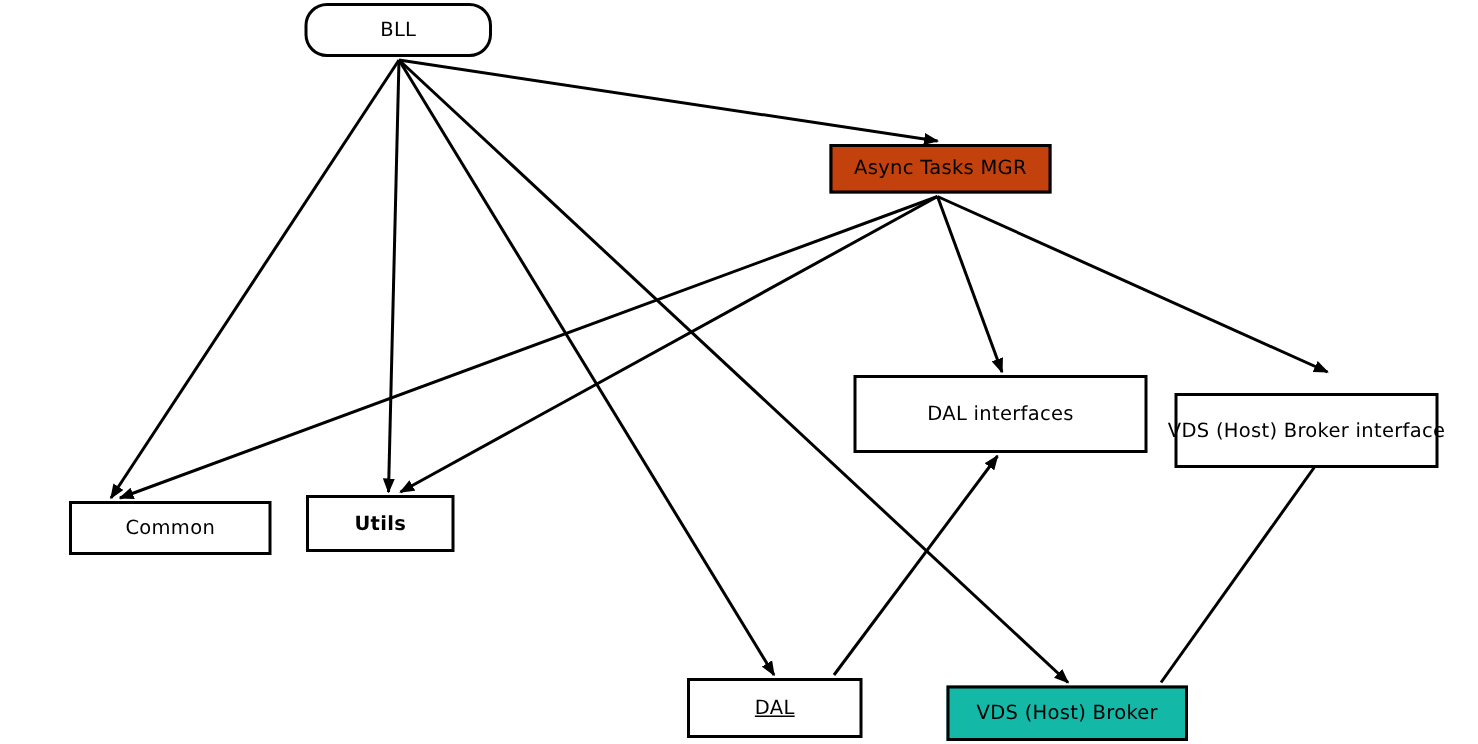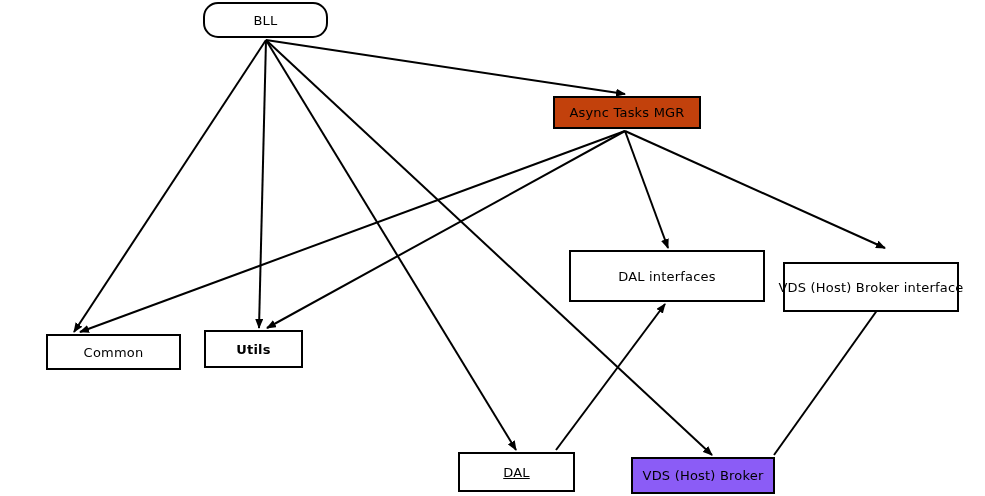--- a/index.html
+++ b/index.html
@@ -81,18 +81,18 @@
       </div>
       <div class="node" style="left: 2px; top: 334px; width: 135px; height: 36px; border-color: rgb(0, 0, 0); background: rgb(255, 255, 255); margin-left: 44px;">
         <span class="node-label">Common</span>
       </div>
       <div class="node" style="left: 204px; top: 330px; width: 99px; height: 38px; border-color: rgb(0, 0, 0); background: rgb(255, 255, 255); font-weight: bold;">
         <span class="node-label">Utils</span>
       </div>
       <div class="node" style="left: 458px; top: 452px; width: 117px; height: 40px; border-color: rgb(0, 0, 0); background: rgb(255, 255, 255); text-decoration: underline;">
         <span class="node-label">DAL</span>
       </div>
-      <div class="node" style="left: 631px; top: 457px; width: 144px; height: 37px; border-color: rgb(0, 0, 0); background: #8b5cf6;">
+      <div class="node" style="left: 631px; top: 457px; width: 161px; height: 37px; border-color: rgb(0, 0, 0); background: #14b8a6;">
         <span class="node-label">VDS (Host) Broker</span>
       </div>
     </div>
 
 </div>
 
 </body></html>

